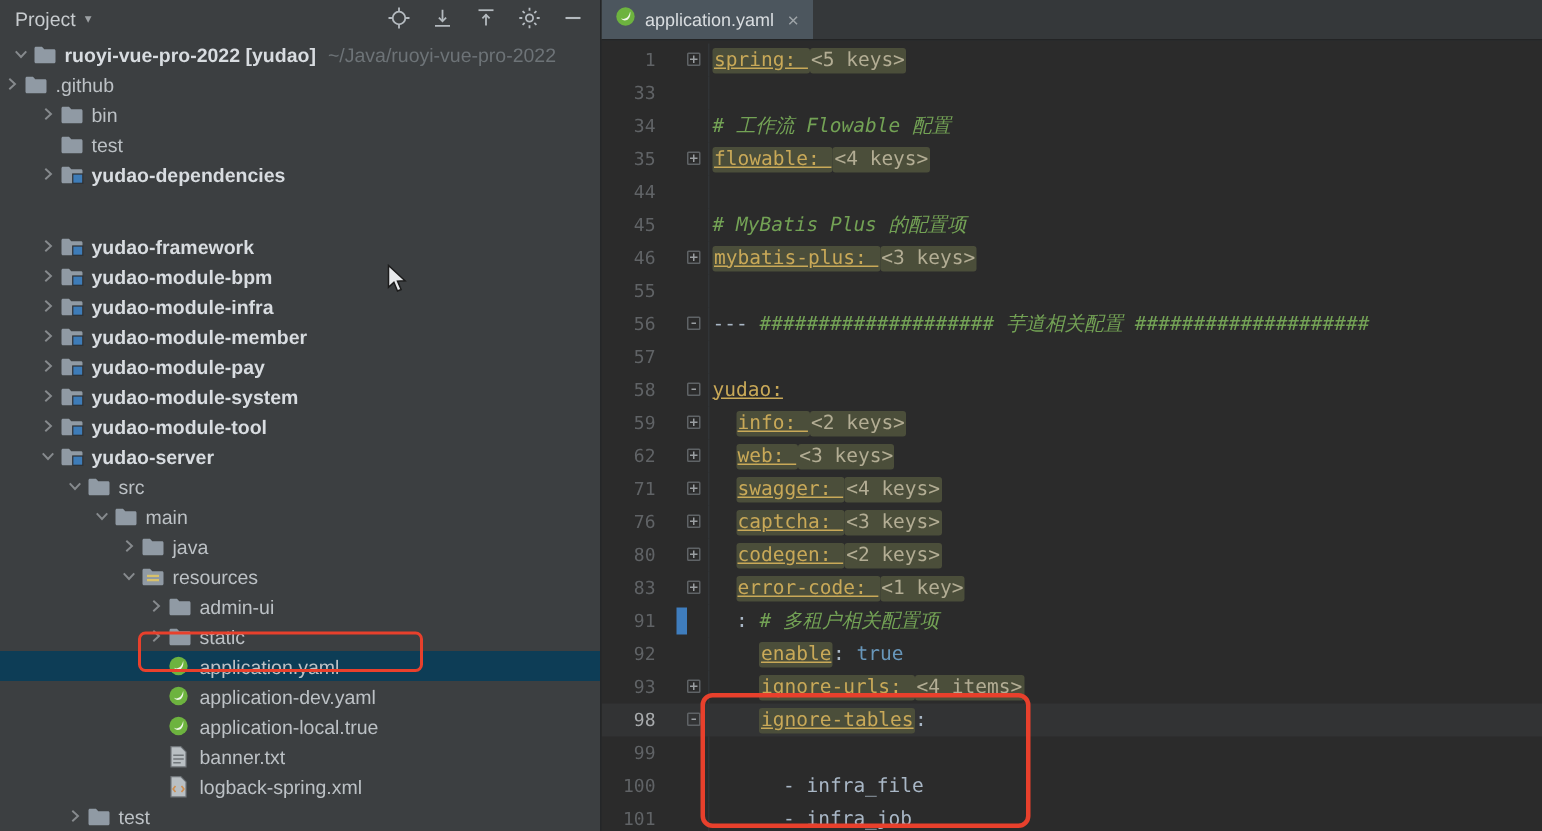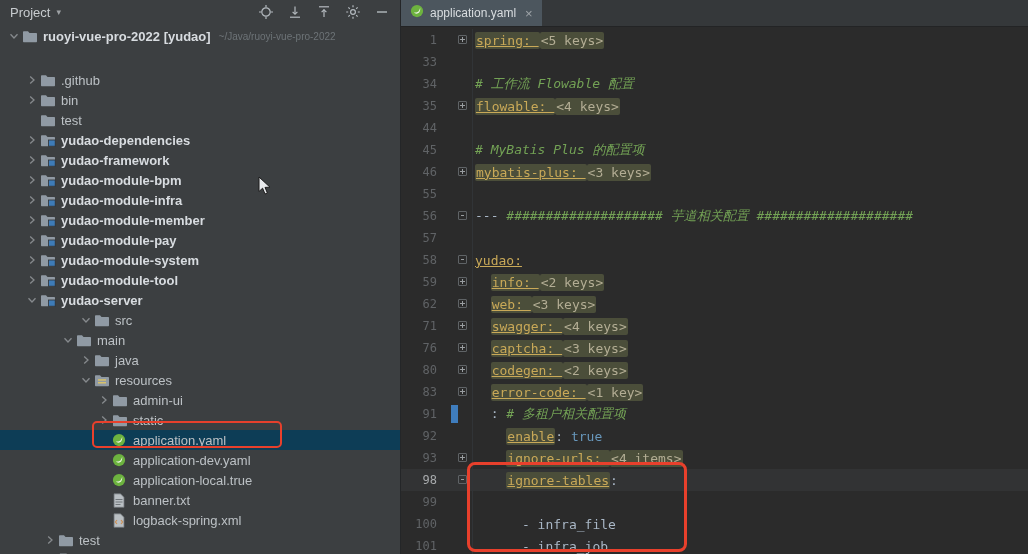--- a/index.html
+++ b/index.html
@@ -14,21 +14,21 @@
   .panel-title-btn .caret { color:#9da1a4; font-size:9px; }
   .panel-toolbar { margin-left:auto; display:flex; align-items:center; gap:13px; }
   .tbicon { width:16px; height:16px; display:inline-flex; align-items:center; justify-content:center; }
   .tree { flex:1; overflow:hidden; padding-top:2px; }
   .tree-row { height:20px; display:flex; align-items:center; white-space:nowrap; color:#bcc1c5; font-size:13px; }
   .tree-row.selected { background:var(--selection); }
   .tree-row.bold .tree-label { font-weight:700; color:#d8dce0; }
   .chev { width:16px; height:16px; flex:none; display:inline-flex; align-items:center; justify-content:center; }
   .tree-icon { width:19px; height:16px; flex:none; display:inline-flex; align-items:center; }
   .tree-label { margin-left:2px; }
-  .tree-suffix { margin-left:8px; color:#6d7377; font-size:10px; }
+  .tree-suffix { margin-left:8px; color:#6d7377; font-size:13px; }
 
   
   .editor-panel { flex:1; height:554px; background:var(--editor-bg); border-left:1px solid #242628; display:flex; flex-direction:column; overflow:hidden; }
   .tab-bar { height:27px; flex:none; background:var(--tabbar-bg); display:flex; align-items:stretch; border-bottom:1px solid #232425; }
   .tab { display:flex; align-items:center; gap:6px; padding:0 9px; background:var(--tab-bg); }
   .tab-label { color:#d9dde0; font-size:12px; }
   .tab-close { color:#9ea4a8; font-size:13px; margin-left:3px; cursor:default; }
   .code { flex:1; position:relative; font-family:"DejaVu Sans Mono","Liberation Mono",monospace; font-size:13px; padding-top:2px; overflow:hidden; }
   .cline { height:22px; display:flex; align-items:center; }
   .cline.current { background:var(--current-line); }
@@ -108,21 +108,21 @@
             </svg>
           </span>
           <span class="tree-icon">
             <svg width="16" height="15" viewBox="0 0 16 15">
               <path d="M1 3.2c0-.6.4-1 1-1h4l1.5 1.7H14c.6 0 1 .4 1 1v7.3c0 .6-.4 1-1 1H2c-.6 0-1-.4-1-1z" fill="#909aa4"></path>
             </svg>
           </span>
           <span class="tree-label">ruoyi-vue-pro-2022 [yudao]</span>
           <span class="tree-suffix">~/Java/ruoyi-vue-pro-2022</span>
         </div>
-        <div class="tree-row" style="padding-left: 24px; margin-top: 24px;">
+        <div class="tree-row" style="">
           <span class="chev">
             <svg width="10" height="10" viewBox="0 0 10 10">
               <path d="M3.2 1.5 7 5 3.2 8.5" fill="none" stroke="#868a8d" stroke-width="1.3"></path>
             </svg>
           </span>
           <span class="tree-icon">
             <svg width="16" height="15" viewBox="0 0 16 15">
               <path d="M1 3.2c0-.6.4-1 1-1h4l1.5 1.7H14c.6 0 1 .4 1 1v7.3c0 .6-.4 1-1 1H2c-.6 0-1-.4-1-1z" fill="#909aa4"></path>
             </svg>
           </span>
@@ -157,133 +157,133 @@
             </svg>
           </span>
           <span class="tree-icon">
             <svg width="16" height="15" viewBox="0 0 16 15">
               <path d="M1 3.2c0-.6.4-1 1-1h4l1.5 1.7H14c.6 0 1 .4 1 1v7.3c0 .6-.4 1-1 1H2c-.6 0-1-.4-1-1z" fill="#909aa4"></path>
               <rect x="8.5" y="7" width="6.7" height="6.2" fill="#3e7cb8" stroke="#2d3033" stroke-width="0.8"></rect>
             </svg>
           </span>
           <span class="tree-label">yudao-dependencies</span>
         </div>
+        <div class="tree-row bold" style="padding-left: 24px; margin-top: 28px;">
+          <span class="chev">
+            <svg width="10" height="10" viewBox="0 0 10 10">
+              <path d="M3.2 1.5 7 5 3.2 8.5" fill="none" stroke="#868a8d" stroke-width="1.3"></path>
+            </svg>
+          </span>
+          <span class="tree-icon">
+            <svg width="16" height="15" viewBox="0 0 16 15">
+              <path d="M1 3.2c0-.6.4-1 1-1h4l1.5 1.7H14c.6 0 1 .4 1 1v7.3c0 .6-.4 1-1 1H2c-.6 0-1-.4-1-1z" fill="#909aa4"></path>
+              <rect x="8.5" y="7" width="6.7" height="6.2" fill="#3e7cb8" stroke="#2d3033" stroke-width="0.8"></rect>
+            </svg>
+          </span>
+          <span class="tree-label">yudao-framework</span>
+        </div>
         <div class="tree-row bold" style="padding-left: 24px;">
           <span class="chev">
             <svg width="10" height="10" viewBox="0 0 10 10">
               <path d="M3.2 1.5 7 5 3.2 8.5" fill="none" stroke="#868a8d" stroke-width="1.3"></path>
             </svg>
           </span>
           <span class="tree-icon">
             <svg width="16" height="15" viewBox="0 0 16 15">
               <path d="M1 3.2c0-.6.4-1 1-1h4l1.5 1.7H14c.6 0 1 .4 1 1v7.3c0 .6-.4 1-1 1H2c-.6 0-1-.4-1-1z" fill="#909aa4"></path>
               <rect x="8.5" y="7" width="6.7" height="6.2" fill="#3e7cb8" stroke="#2d3033" stroke-width="0.8"></rect>
             </svg>
           </span>
-          <span class="tree-label">yudao-framework</span>
+          <span class="tree-label">yudao-module-bpm</span>
         </div>
         <div class="tree-row bold" style="padding-left: 24px;">
           <span class="chev">
             <svg width="10" height="10" viewBox="0 0 10 10">
               <path d="M3.2 1.5 7 5 3.2 8.5" fill="none" stroke="#868a8d" stroke-width="1.3"></path>
             </svg>
           </span>
           <span class="tree-icon">
             <svg width="16" height="15" viewBox="0 0 16 15">
               <path d="M1 3.2c0-.6.4-1 1-1h4l1.5 1.7H14c.6 0 1 .4 1 1v7.3c0 .6-.4 1-1 1H2c-.6 0-1-.4-1-1z" fill="#909aa4"></path>
               <rect x="8.5" y="7" width="6.7" height="6.2" fill="#3e7cb8" stroke="#2d3033" stroke-width="0.8"></rect>
             </svg>
           </span>
-          <span class="tree-label">yudao-module-bpm</span>
+          <span class="tree-label">yudao-module-infra</span>
         </div>
         <div class="tree-row bold" style="padding-left: 24px;">
           <span class="chev">
             <svg width="10" height="10" viewBox="0 0 10 10">
               <path d="M3.2 1.5 7 5 3.2 8.5" fill="none" stroke="#868a8d" stroke-width="1.3"></path>
             </svg>
           </span>
           <span class="tree-icon">
             <svg width="16" height="15" viewBox="0 0 16 15">
               <path d="M1 3.2c0-.6.4-1 1-1h4l1.5 1.7H14c.6 0 1 .4 1 1v7.3c0 .6-.4 1-1 1H2c-.6 0-1-.4-1-1z" fill="#909aa4"></path>
               <rect x="8.5" y="7" width="6.7" height="6.2" fill="#3e7cb8" stroke="#2d3033" stroke-width="0.8"></rect>
             </svg>
           </span>
-          <span class="tree-label">yudao-module-infra</span>
+          <span class="tree-label">yudao-module-member</span>
         </div>
         <div class="tree-row bold" style="padding-left: 24px;">
           <span class="chev">
             <svg width="10" height="10" viewBox="0 0 10 10">
               <path d="M3.2 1.5 7 5 3.2 8.5" fill="none" stroke="#868a8d" stroke-width="1.3"></path>
             </svg>
           </span>
           <span class="tree-icon">
             <svg width="16" height="15" viewBox="0 0 16 15">
               <path d="M1 3.2c0-.6.4-1 1-1h4l1.5 1.7H14c.6 0 1 .4 1 1v7.3c0 .6-.4 1-1 1H2c-.6 0-1-.4-1-1z" fill="#909aa4"></path>
               <rect x="8.5" y="7" width="6.7" height="6.2" fill="#3e7cb8" stroke="#2d3033" stroke-width="0.8"></rect>
             </svg>
           </span>
-          <span class="tree-label">yudao-module-member</span>
+          <span class="tree-label">yudao-module-pay</span>
         </div>
         <div class="tree-row bold" style="padding-left: 24px;">
           <span class="chev">
             <svg width="10" height="10" viewBox="0 0 10 10">
               <path d="M3.2 1.5 7 5 3.2 8.5" fill="none" stroke="#868a8d" stroke-width="1.3"></path>
             </svg>
           </span>
           <span class="tree-icon">
             <svg width="16" height="15" viewBox="0 0 16 15">
               <path d="M1 3.2c0-.6.4-1 1-1h4l1.5 1.7H14c.6 0 1 .4 1 1v7.3c0 .6-.4 1-1 1H2c-.6 0-1-.4-1-1z" fill="#909aa4"></path>
               <rect x="8.5" y="7" width="6.7" height="6.2" fill="#3e7cb8" stroke="#2d3033" stroke-width="0.8"></rect>
             </svg>
           </span>
-          <span class="tree-label">yudao-module-pay</span>
+          <span class="tree-label">yudao-module-system</span>
+        </div>
+        <div class="tree-row bold" style="padding-left: 24px; align-items: center;">
+          <span class="chev">
+            <svg width="10" height="10" viewBox="0 0 10 10">
+              <path d="M3.2 1.5 7 5 3.2 8.5" fill="none" stroke="#868a8d" stroke-width="1.3"></path>
+            </svg>
+          </span>
+          <span class="tree-icon">
+            <svg width="16" height="15" viewBox="0 0 16 15">
+              <path d="M1 3.2c0-.6.4-1 1-1h4l1.5 1.7H14c.6 0 1 .4 1 1v7.3c0 .6-.4 1-1 1H2c-.6 0-1-.4-1-1z" fill="#909aa4"></path>
+              <rect x="8.5" y="7" width="6.7" height="6.2" fill="#3e7cb8" stroke="#2d3033" stroke-width="0.8"></rect>
+            </svg>
+          </span>
+          <span class="tree-label">yudao-module-tool</span>
         </div>
         <div class="tree-row bold" style="padding-left: 24px;">
           <span class="chev">
             <svg width="10" height="10" viewBox="0 0 10 10">
-              <path d="M3.2 1.5 7 5 3.2 8.5" fill="none" stroke="#868a8d" stroke-width="1.3"></path>
-            </svg>
-          </span>
-          <span class="tree-icon">
-            <svg width="16" height="15" viewBox="0 0 16 15">
-              <path d="M1 3.2c0-.6.4-1 1-1h4l1.5 1.7H14c.6 0 1 .4 1 1v7.3c0 .6-.4 1-1 1H2c-.6 0-1-.4-1-1z" fill="#909aa4"></path>
-              <rect x="8.5" y="7" width="6.7" height="6.2" fill="#3e7cb8" stroke="#2d3033" stroke-width="0.8"></rect>
-            </svg>
-          </span>
-          <span class="tree-label">yudao-module-system</span>
-        </div>
-        <div class="tree-row bold" style="padding-left: 24px; align-items: center;">
-          <span class="chev">
-            <svg width="10" height="10" viewBox="0 0 10 10">
-              <path d="M3.2 1.5 7 5 3.2 8.5" fill="none" stroke="#868a8d" stroke-width="1.3"></path>
-            </svg>
-          </span>
-          <span class="tree-icon">
-            <svg width="16" height="15" viewBox="0 0 16 15">
-              <path d="M1 3.2c0-.6.4-1 1-1h4l1.5 1.7H14c.6 0 1 .4 1 1v7.3c0 .6-.4 1-1 1H2c-.6 0-1-.4-1-1z" fill="#909aa4"></path>
-              <rect x="8.5" y="7" width="6.7" height="6.2" fill="#3e7cb8" stroke="#2d3033" stroke-width="0.8"></rect>
-            </svg>
-          </span>
-          <span class="tree-label">yudao-module-tool</span>
-        </div>
-        <div class="tree-row bold" style="padding-left: 24px;">
-          <span class="chev">
-            <svg width="10" height="10" viewBox="0 0 10 10">
               <path d="M1.5 3.2 5 7 8.5 3.2" fill="none" stroke="#868a8d" stroke-width="1.3"></path>
             </svg>
           </span>
           <span class="tree-icon">
             <svg width="16" height="15" viewBox="0 0 16 15">
               <path d="M1 3.2c0-.6.4-1 1-1h4l1.5 1.7H14c.6 0 1 .4 1 1v7.3c0 .6-.4 1-1 1H2c-.6 0-1-.4-1-1z" fill="#909aa4"></path>
               <rect x="8.5" y="7" width="6.7" height="6.2" fill="#3e7cb8" stroke="#2d3033" stroke-width="0.8"></rect>
             </svg>
           </span>
           <span class="tree-label">yudao-server</span>
         </div>
-        <div class="tree-row" style="padding-left: 42px; margin-left: 36px;">
+        <div class="tree-row" style="padding-left: 42px;">
           <span class="chev">
             <svg width="10" height="10" viewBox="0 0 10 10">
               <path d="M1.5 3.2 5 7 8.5 3.2" fill="none" stroke="#868a8d" stroke-width="1.3"></path>
             </svg>
           </span>
           <span class="tree-icon">
             <svg width="16" height="15" viewBox="0 0 16 15">
               <path d="M1 3.2c0-.6.4-1 1-1h4l1.5 1.7H14c.6 0 1 .4 1 1v7.3c0 .6-.4 1-1 1H2c-.6 0-1-.4-1-1z" fill="#909aa4"></path>
             </svg>
           </span>

